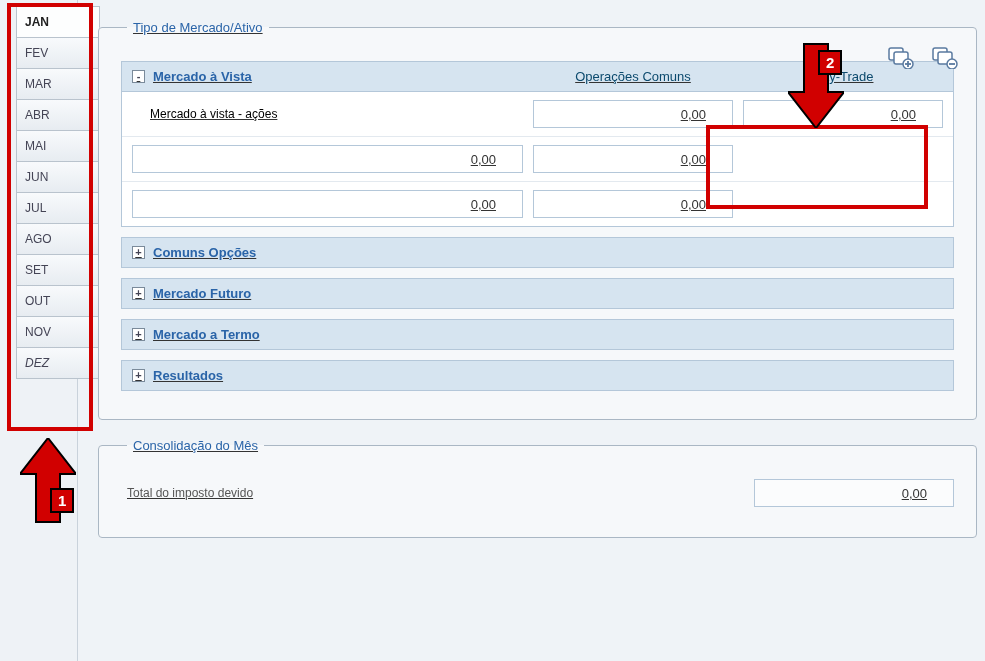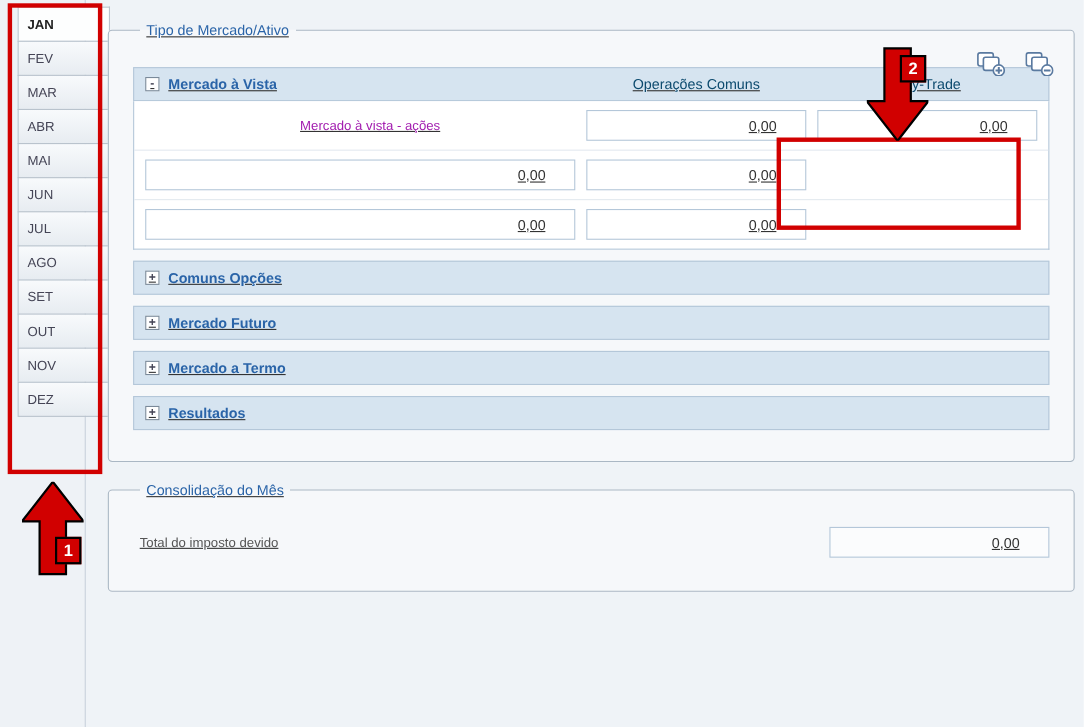--- a/index.html
+++ b/index.html
@@ -30,21 +30,21 @@
     margin: 0;
     background: linear-gradient(#f8fafc,#e7ecf1);
     border: 1px solid #b9c3cd;
     border-bottom: none;
     color: #445;
     font-size: 12px;
     text-align: left;
     cursor: pointer;
     user-select: none;
   }
-  .month-tab:last-child { border-bottom: 1px solid #b9c3cd; }
+  .month-tab:last-child { border-bottom: 1px solid #b9c3cd; font-style: italic; }
   .month-tab.active {
     background: #fdfefe;
     font-weight: bold;
     color: #222;
   }
 
   
   .main {
     flex: 1;
     padding: 20px 8px 0 20px;
@@ -119,26 +119,25 @@
   .row {
     display: grid;
     grid-template-columns: 1fr 200px 200px;
     gap: 10px;
     align-items: center;
     padding: 8px 10px;
     border-top: 1px solid #e3e9ef;
   }
   .row:first-child { border-top: none; }
   .row-label {
-    color: #a21caf;
+    color: #000000;
     padding-left: 18px;
     white-space: nowrap;
     overflow: hidden;
     text-overflow: ellipsis;
-    text-align: center;
   }
   input.num {
     width: 100%;
     height: 28px;
     border: 1px solid #b4c7d9;
     background: #fff;
     text-align: right;
     padding: 0 26px;
     font-family: inherit;
     font-size: 13px;

